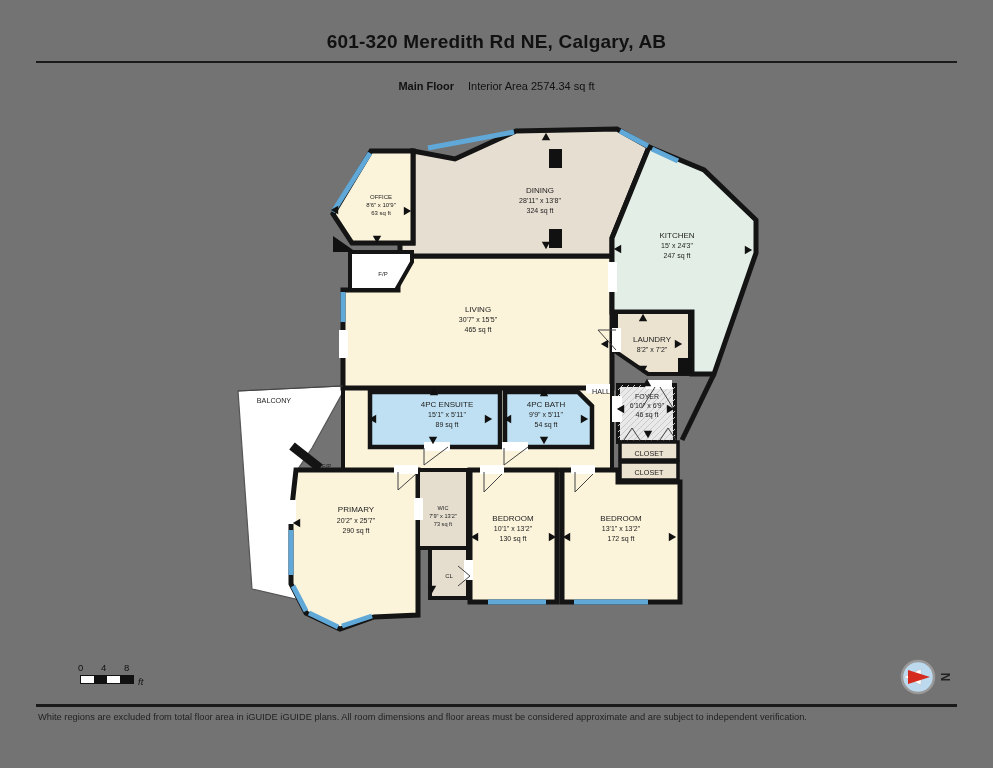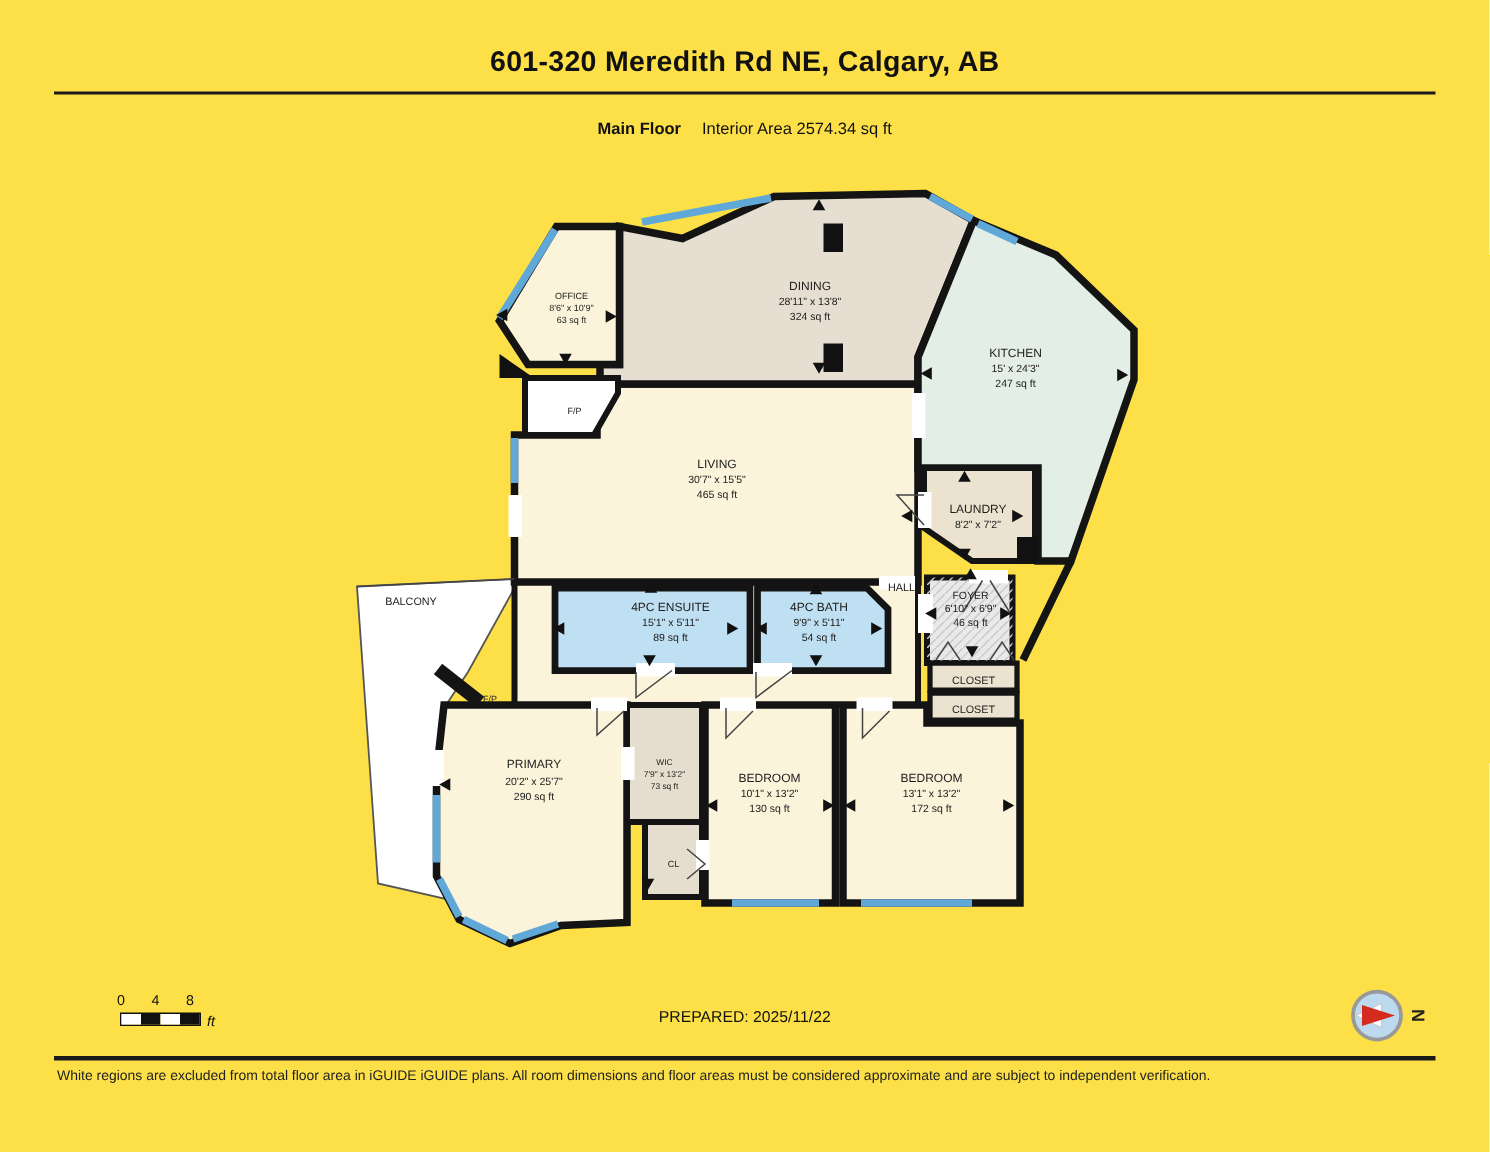--- a/index.html
+++ b/index.html
@@ -1,16 +1,16 @@
 <!DOCTYPE html>
 <html><head>
 <meta charset="utf-8">
 <style>
   html,body{margin:0;padding:0;background:#fff;}
-  #page{position:relative;width:993px;height:768px;background:#fde047;overflow:hidden;
+  #page{position:relative;width:993px;height:768px;background:#737373;overflow:hidden;
         font-family:"Liberation Sans", sans-serif;color:#111;}
   .title{position:absolute;top:31px;left:0;width:100%;text-align:center;
          font-size:19px;font-weight:bold;letter-spacing:.2px;}
   .title-rule{position:absolute;top:61px;left:36px;width:921px;height:2px;background:#1a1a1a;}
   .subtitle{position:absolute;top:80px;left:0;width:100%;display:flex;justify-content:center;
             align-items:baseline;gap:14px;font-size:11px;}
   .subtitle .floor{font-weight:bold;}
   .footer-rule{position:absolute;top:704px;left:36px;width:921px;height:3px;background:#1a1a1a;}
   .disclaimer{position:absolute;top:712px;left:38px;width:920px;font-size:9.3px;color:#222;}
   .prepared{position:absolute;top:672px;left:0;width:100%;text-align:center;font-size:10.5px;color:#111;}
@@ -244,16 +244,15 @@
     </div>
     <div class="bar">
       <div class="seg" style="background: rgb(255, 255, 255);"></div>
       <div class="seg" style="background: rgb(17, 17, 17);"></div>
       <div class="seg" style="background: rgb(255, 255, 255);"></div>
       <div class="seg" style="background: rgb(17, 17, 17);"></div>
     </div>
     <span class="unit">ft</span>
   </div>
 
-  <div class="prepared">PREPARED: 2025/11/22</div>
   <div class="footer-rule"></div>
   <div class="disclaimer">White regions are excluded from total floor area in iGUIDE iGUIDE plans. All room dimensions and floor areas must be considered approximate and are subject to independent verification.</div>
 </div>
 
 </body></html>

